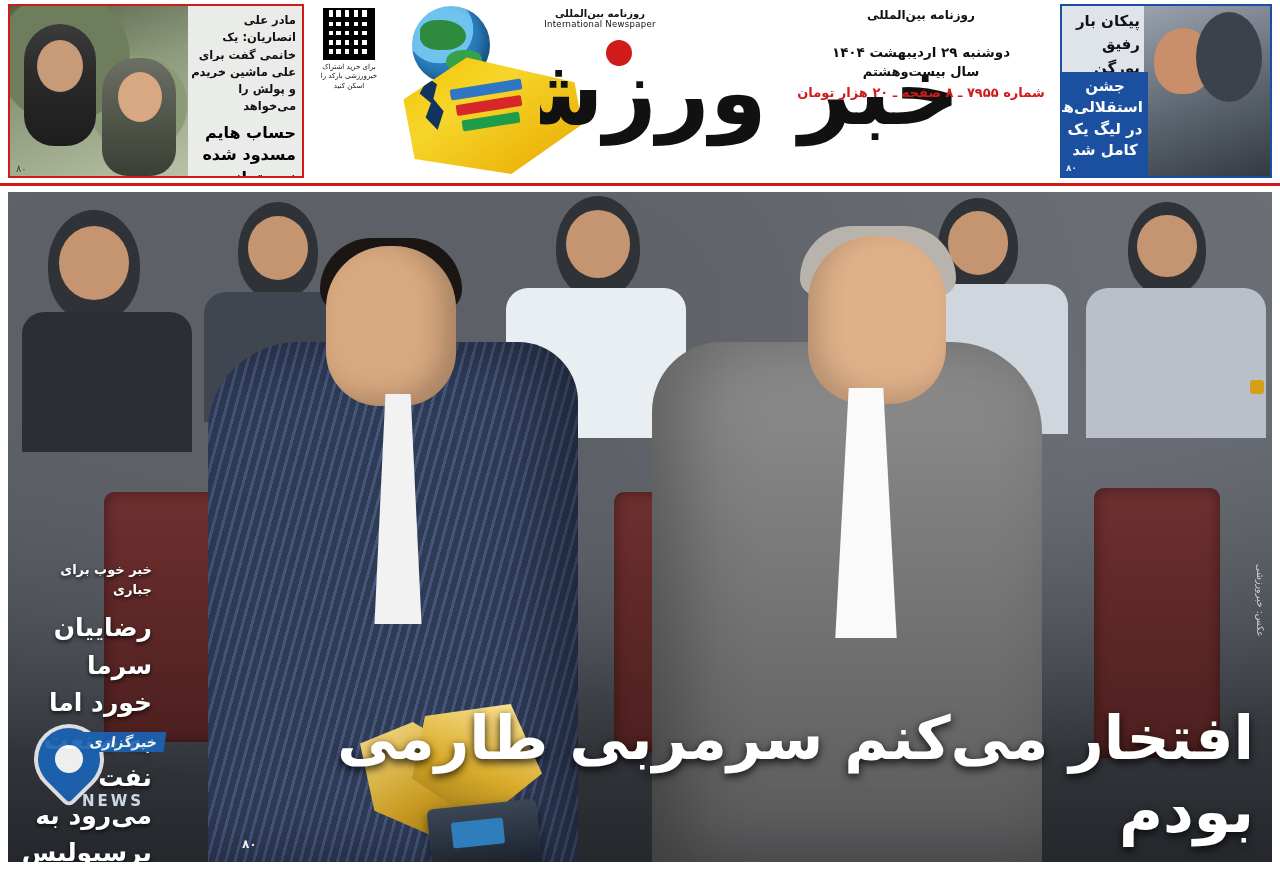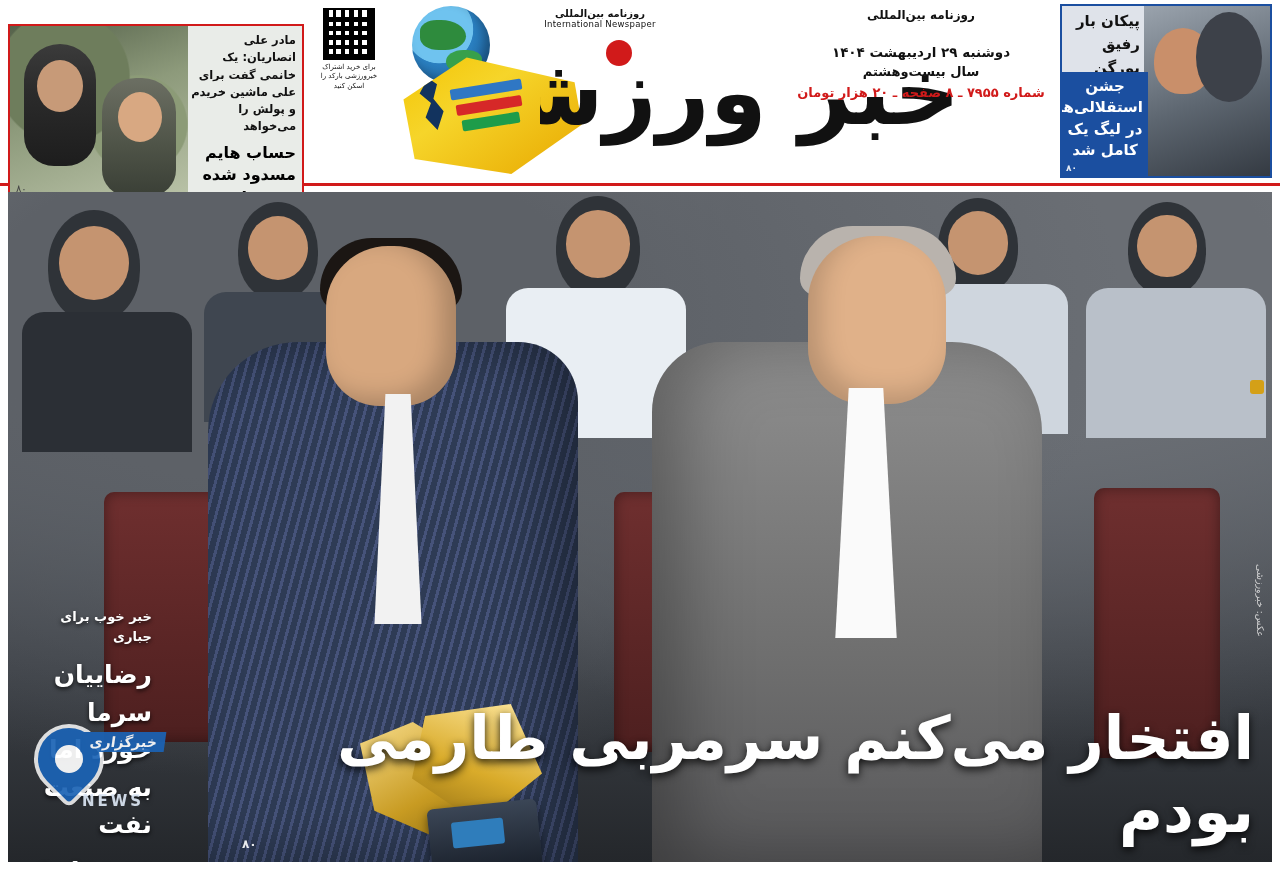--- a/index.html
+++ b/index.html
@@ -32,21 +32,20 @@
   
   .teaser-left {
     position: absolute;
     top: 4px; left: 8px;
     width: 296px;
     height: 174px;
     border: 2px solid #d11a1a;
     box-sizing: border-box;
     overflow: hidden;
     background: #e9ece8;
-    margin-top: 20px;
   }
   .teaser-left .photo {
     position: absolute;
     top: 0; left: 0;
     width: 178px; height: 170px;
     background:
       radial-gradient(circle at 30% 30%, #6e7d5c 0 38%, rgba(0,0,0,0) 39%),
       radial-gradient(circle at 72% 58%, #8c9b77 0 30%, rgba(0,0,0,0) 31%),
       linear-gradient(160deg, #55624a 0%, #8d9a7b 45%, #b9c2a7 100%);
   }
@@ -505,21 +504,20 @@
     direction: rtl;
     text-align: right;
     color: #fff;
     text-shadow: 0 2px 4px rgba(0,0,0,.75);
   }
   .photo-teaser-left .kicker {
     font-size: 13px;
     font-weight: 800;
     line-height: 1.5;
     margin-bottom: 10px;
-    margin-top: 47px;
   }
   .photo-teaser-left .hl {
     font-size: 25px;
     font-weight: 900;
     line-height: 1.5;
   }
 
   
   .watermark {
     position: absolute;

